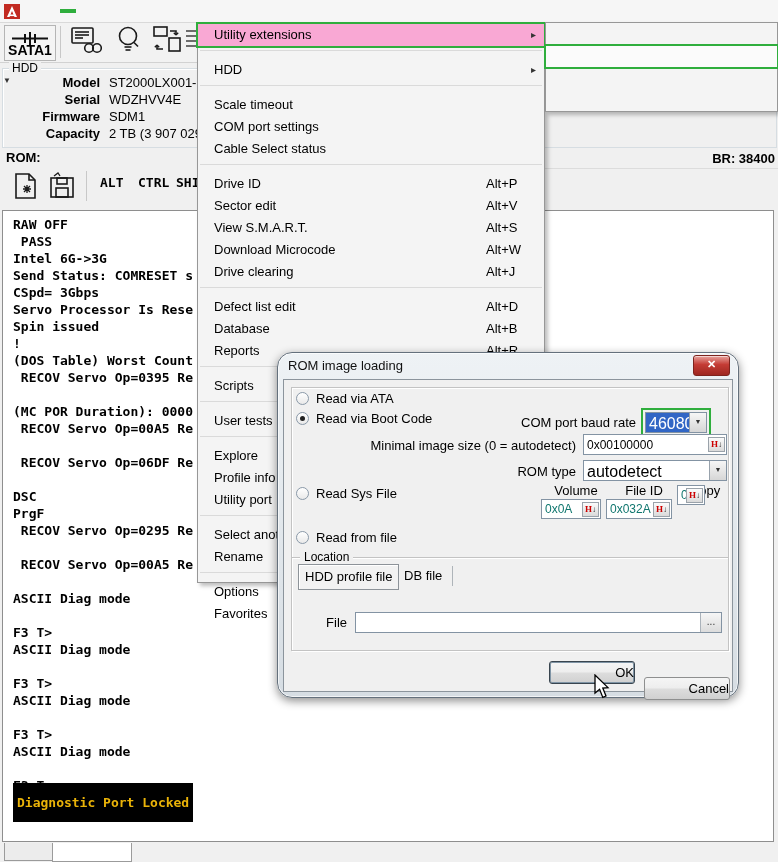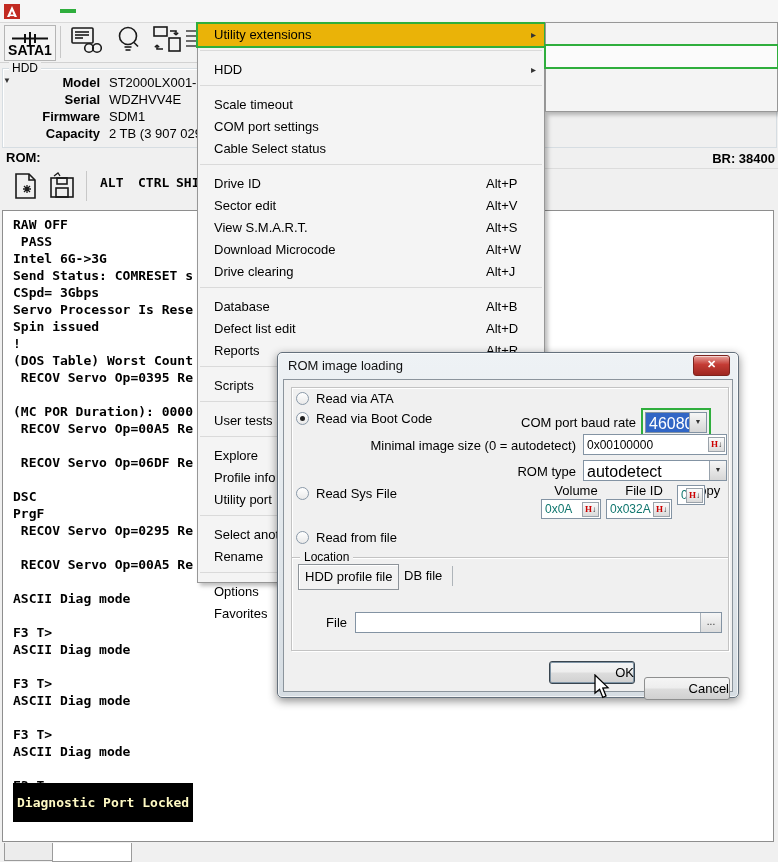--- a/index.html
+++ b/index.html
@@ -41,51 +41,51 @@
   .kbtn{position:absolute;top:7px;font-weight:bold;font-size:13px;letter-spacing:0;
         font-family:"DejaVu Sans Mono",monospace}
   .ibtn{position:absolute;top:4px}
 
   
   .terminal{position:absolute;left:2px;top:210px;width:772px;height:632px;background:#fff;
             border:1px solid #8e8e8e;padding:5px 0 0 10px;box-sizing:border-box;overflow:hidden}
   .tline{height:17px;line-height:17px;font-family:"DejaVu Sans Mono",monospace;
          font-size:13px;font-weight:bold}
   .tline span{white-space:pre}
-  .tline.inverse span{background:var(--terminal_highlight_bg);color:#fef9c3;padding:12px 4px}
+  .tline.inverse span{background:var(--terminal_highlight_bg);color:#eab308;padding:12px 4px}
 
   
   .btabs{position:absolute;left:0;top:843px;width:778px;height:19px;background:#f0f0f0}
   .btab{position:absolute;top:0;height:17px;line-height:16px;text-align:center;
         border:1px solid #9b9b9b;border-top:none;background:#ececec;font-size:12px}
   .btab.active{background:#fff;font-weight:bold;height:18px}
 
   
   .menu{position:absolute;left:197px;top:22px;width:348px;height:561px;background:#f4f4f4;
         border:1px solid #979797;box-shadow:3px 3px 4px rgba(0,0,0,.25);z-index:10;
         box-sizing:border-box;padding-top:1px}
   .mi{height:22px;line-height:22px;display:flex;padding:0 8px 0 16px;white-space:nowrap;overflow:hidden}
   .mi .mi-label{flex:1;overflow:hidden}
   .mi .mi-short{width:50px;text-align:left}
   .mi .mi-arrow{width:10px;display:none;font-size:10px;color:#333;text-align:right}
   .mi.has-arrow .mi-arrow{display:block}
   .mi.sep{height:9px;padding:4px 2px 0 2px}
   .mi.sep::after{content:"";display:block;border-top:1px solid #dadada;width:100%}
-  .mi.boxed{outline:2px solid var(--annotation_green);background:#eab308}
+  .mi.boxed{outline:2px solid var(--annotation_green);background:#f9a8d4}
 
   
   .submenu{position:absolute;left:545px;top:22px;width:233px;height:90px;background:#f4f4f4;
            border:1px solid #979797;box-shadow:3px 3px 4px rgba(0,0,0,.25);z-index:11;
            box-sizing:border-box;padding-top:2px}
   .smi{height:21px;line-height:21px;padding:0 10px 0 14px;white-space:nowrap;overflow:hidden}
   .smi.boxed{outline:2px solid var(--annotation_green);background:#fbfbfb}
 
   
   .dialog{position:absolute;left:277px;top:352px;width:460px;height:344px;z-index:20;
-          background:linear-gradient(#eef2f5,#d6dde3);border:1px solid #64707c;border-radius:5px;
+          background:linear-gradient(#eef2f5,#d6dde3);border:1px solid #64707c;border-radius:15px;
           box-shadow:0 3px 10px rgba(0,0,0,.45), inset 0 0 0 1px rgba(255,255,255,.65)}
   .dtitle{position:absolute;left:10px;top:4px;line-height:18px;color:#111}
   .dclose{position:absolute;top:2px;right:8px;width:35px;height:19px;border:1px solid #7e231d;
           border-radius:3px;color:#fff;font-weight:bold;font-size:11px;text-align:center;line-height:17px;
           background:linear-gradient(#e9a49e 0%,var(--close_red) 45%,#9e2720 100%);
           box-shadow:inset 0 1px 0 rgba(255,255,255,.55)}
   .dcontent{position:absolute;left:5px;top:26px;width:448px;height:311px;background:#f0f0f0;
             border:1px solid #8b949c}
   .ebox{position:absolute;left:7px;top:7px;width:436px;height:262px;border:1px solid #c3c3c3;
         box-shadow:inset 1px 1px 0 #fff,1px 1px 0 #fff}
@@ -496,28 +496,28 @@
 
     </div>
 
     <div class="mi sep">
       
       
       
     </div>
 
     <div class="mi">
+      <span class="mi-label">Defect list edit</span>
+      <span class="mi-short">Alt+D</span>
+
+    </div>
+
+    <div class="mi">
       <span class="mi-label">Database</span>
       <span class="mi-short">Alt+B</span>
-
-    </div>
-
-    <div class="mi">
-      <span class="mi-label">Defect list edit</span>
-      <span class="mi-short">Alt+D</span>
 
     </div>
 
     <div class="mi">
       <span class="mi-label">Reports</span>
       <span class="mi-short">Alt+R</span>
 
     </div>
 
     <div class="mi sep">

